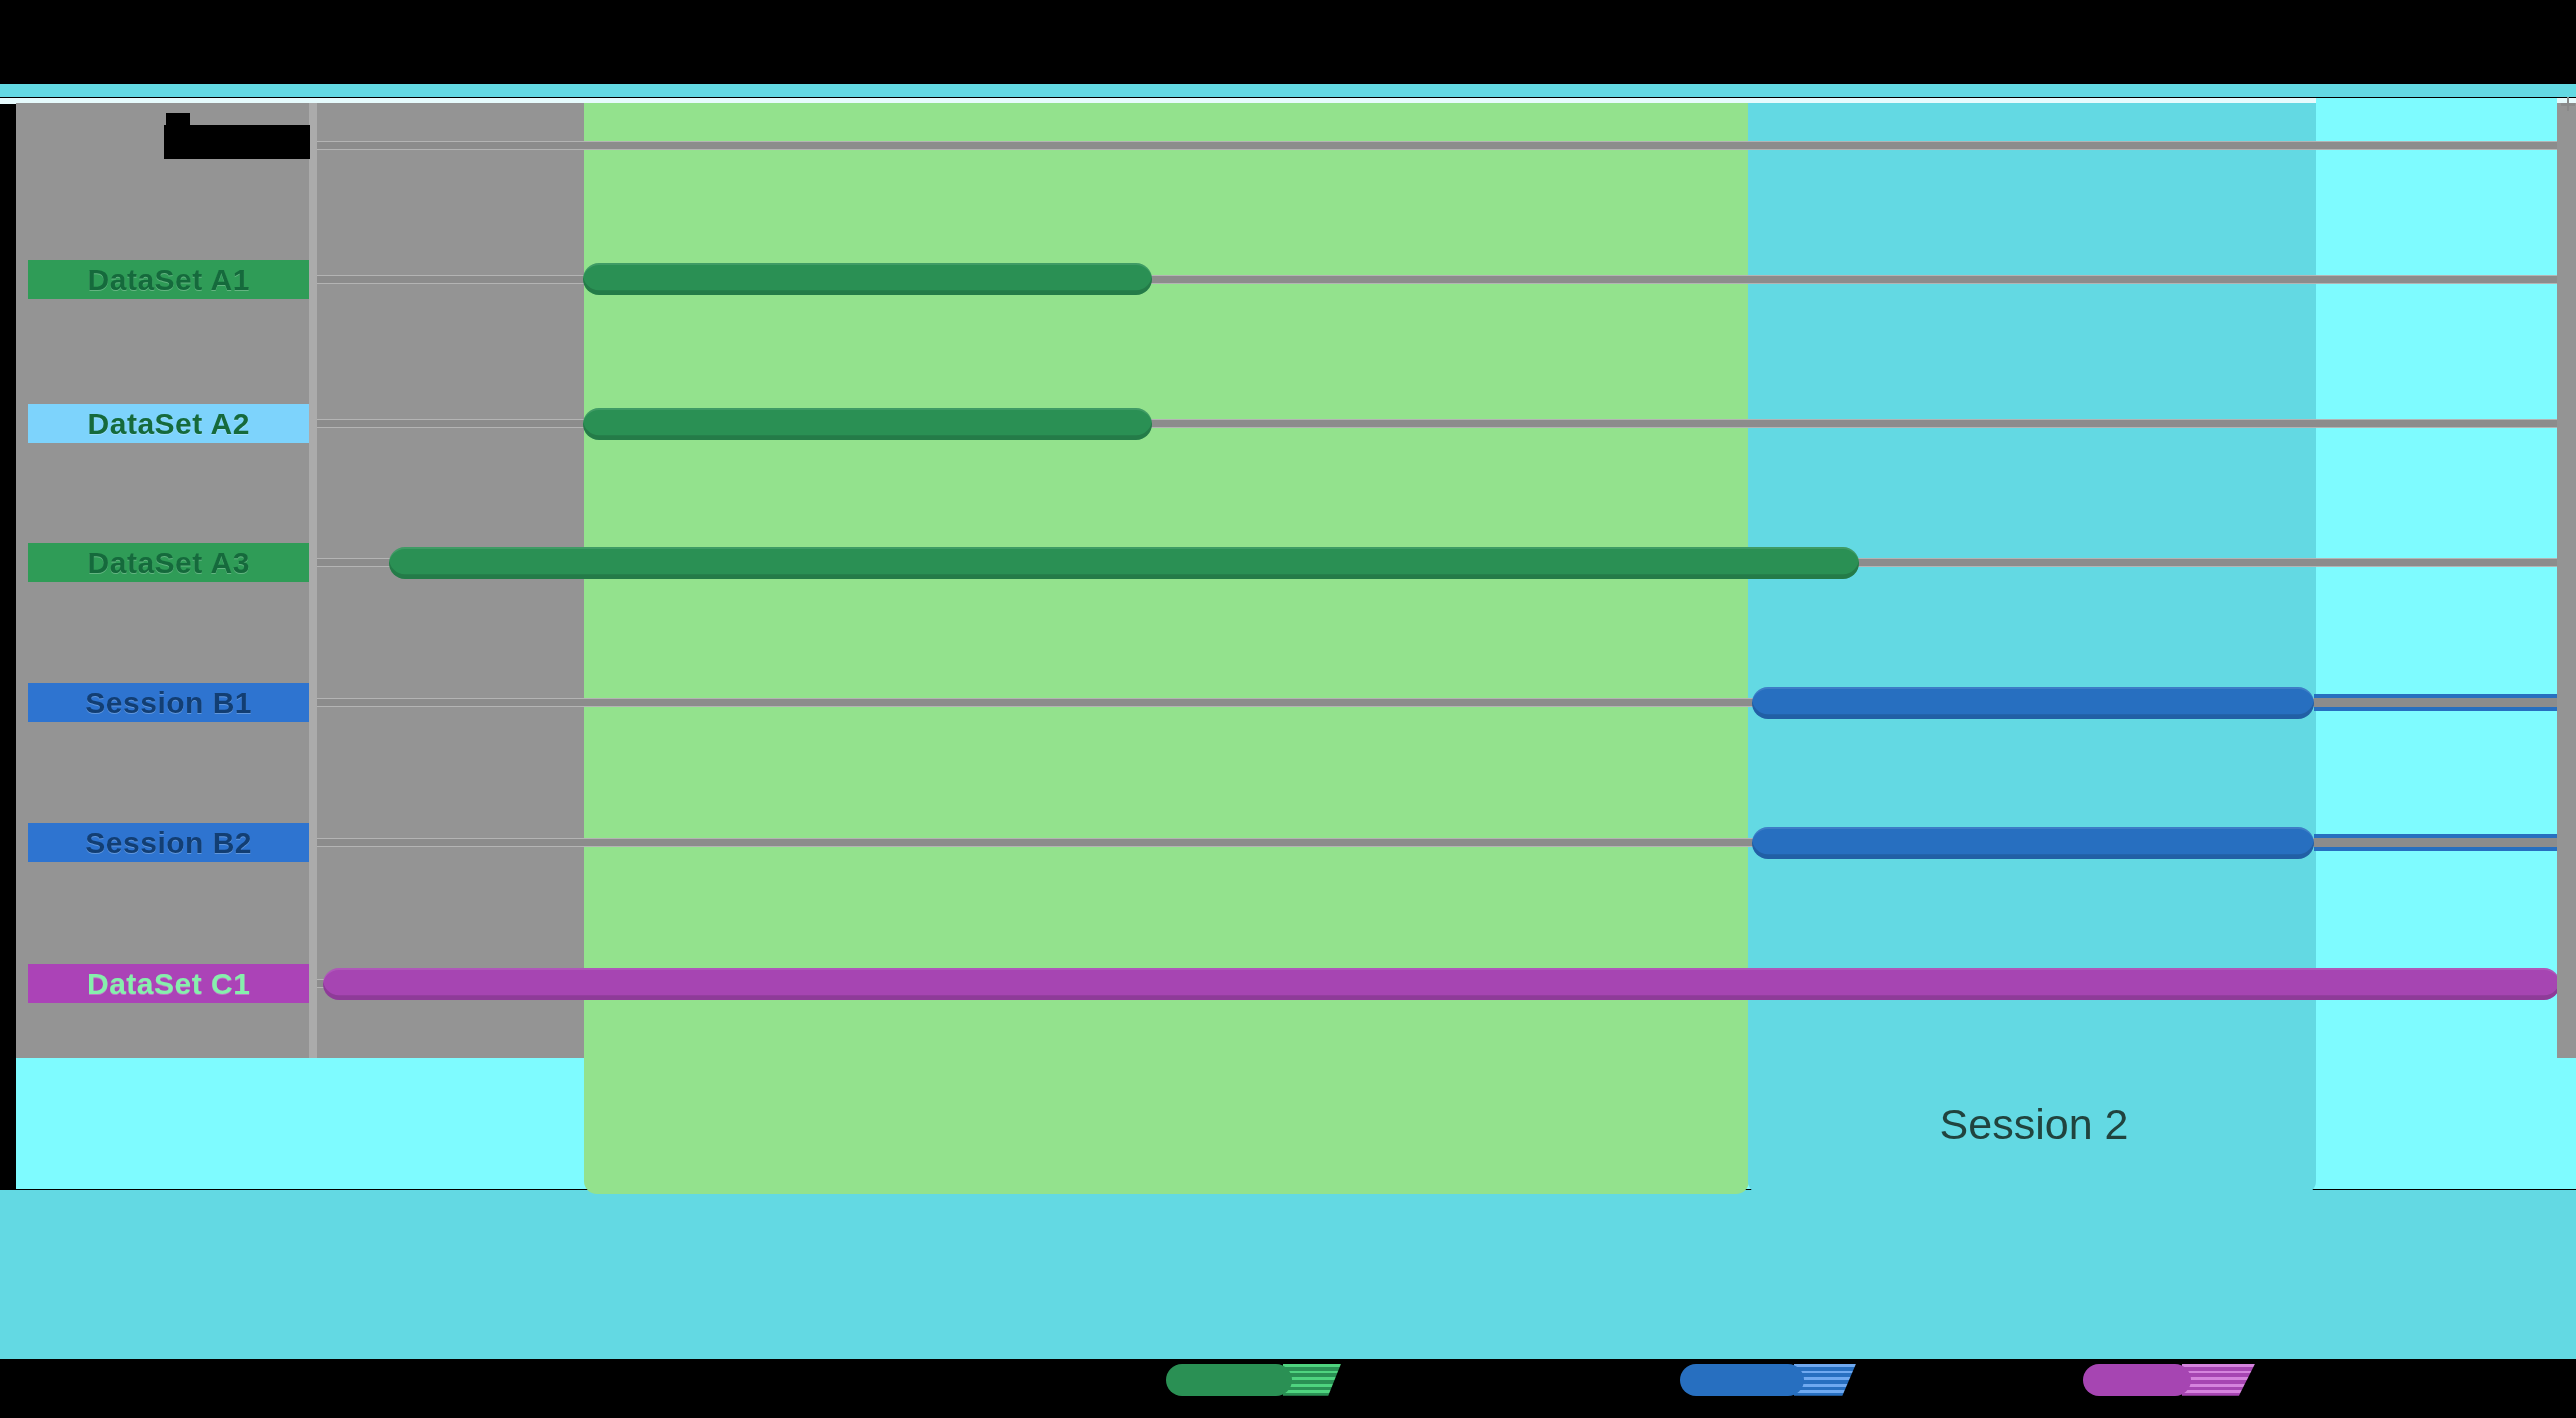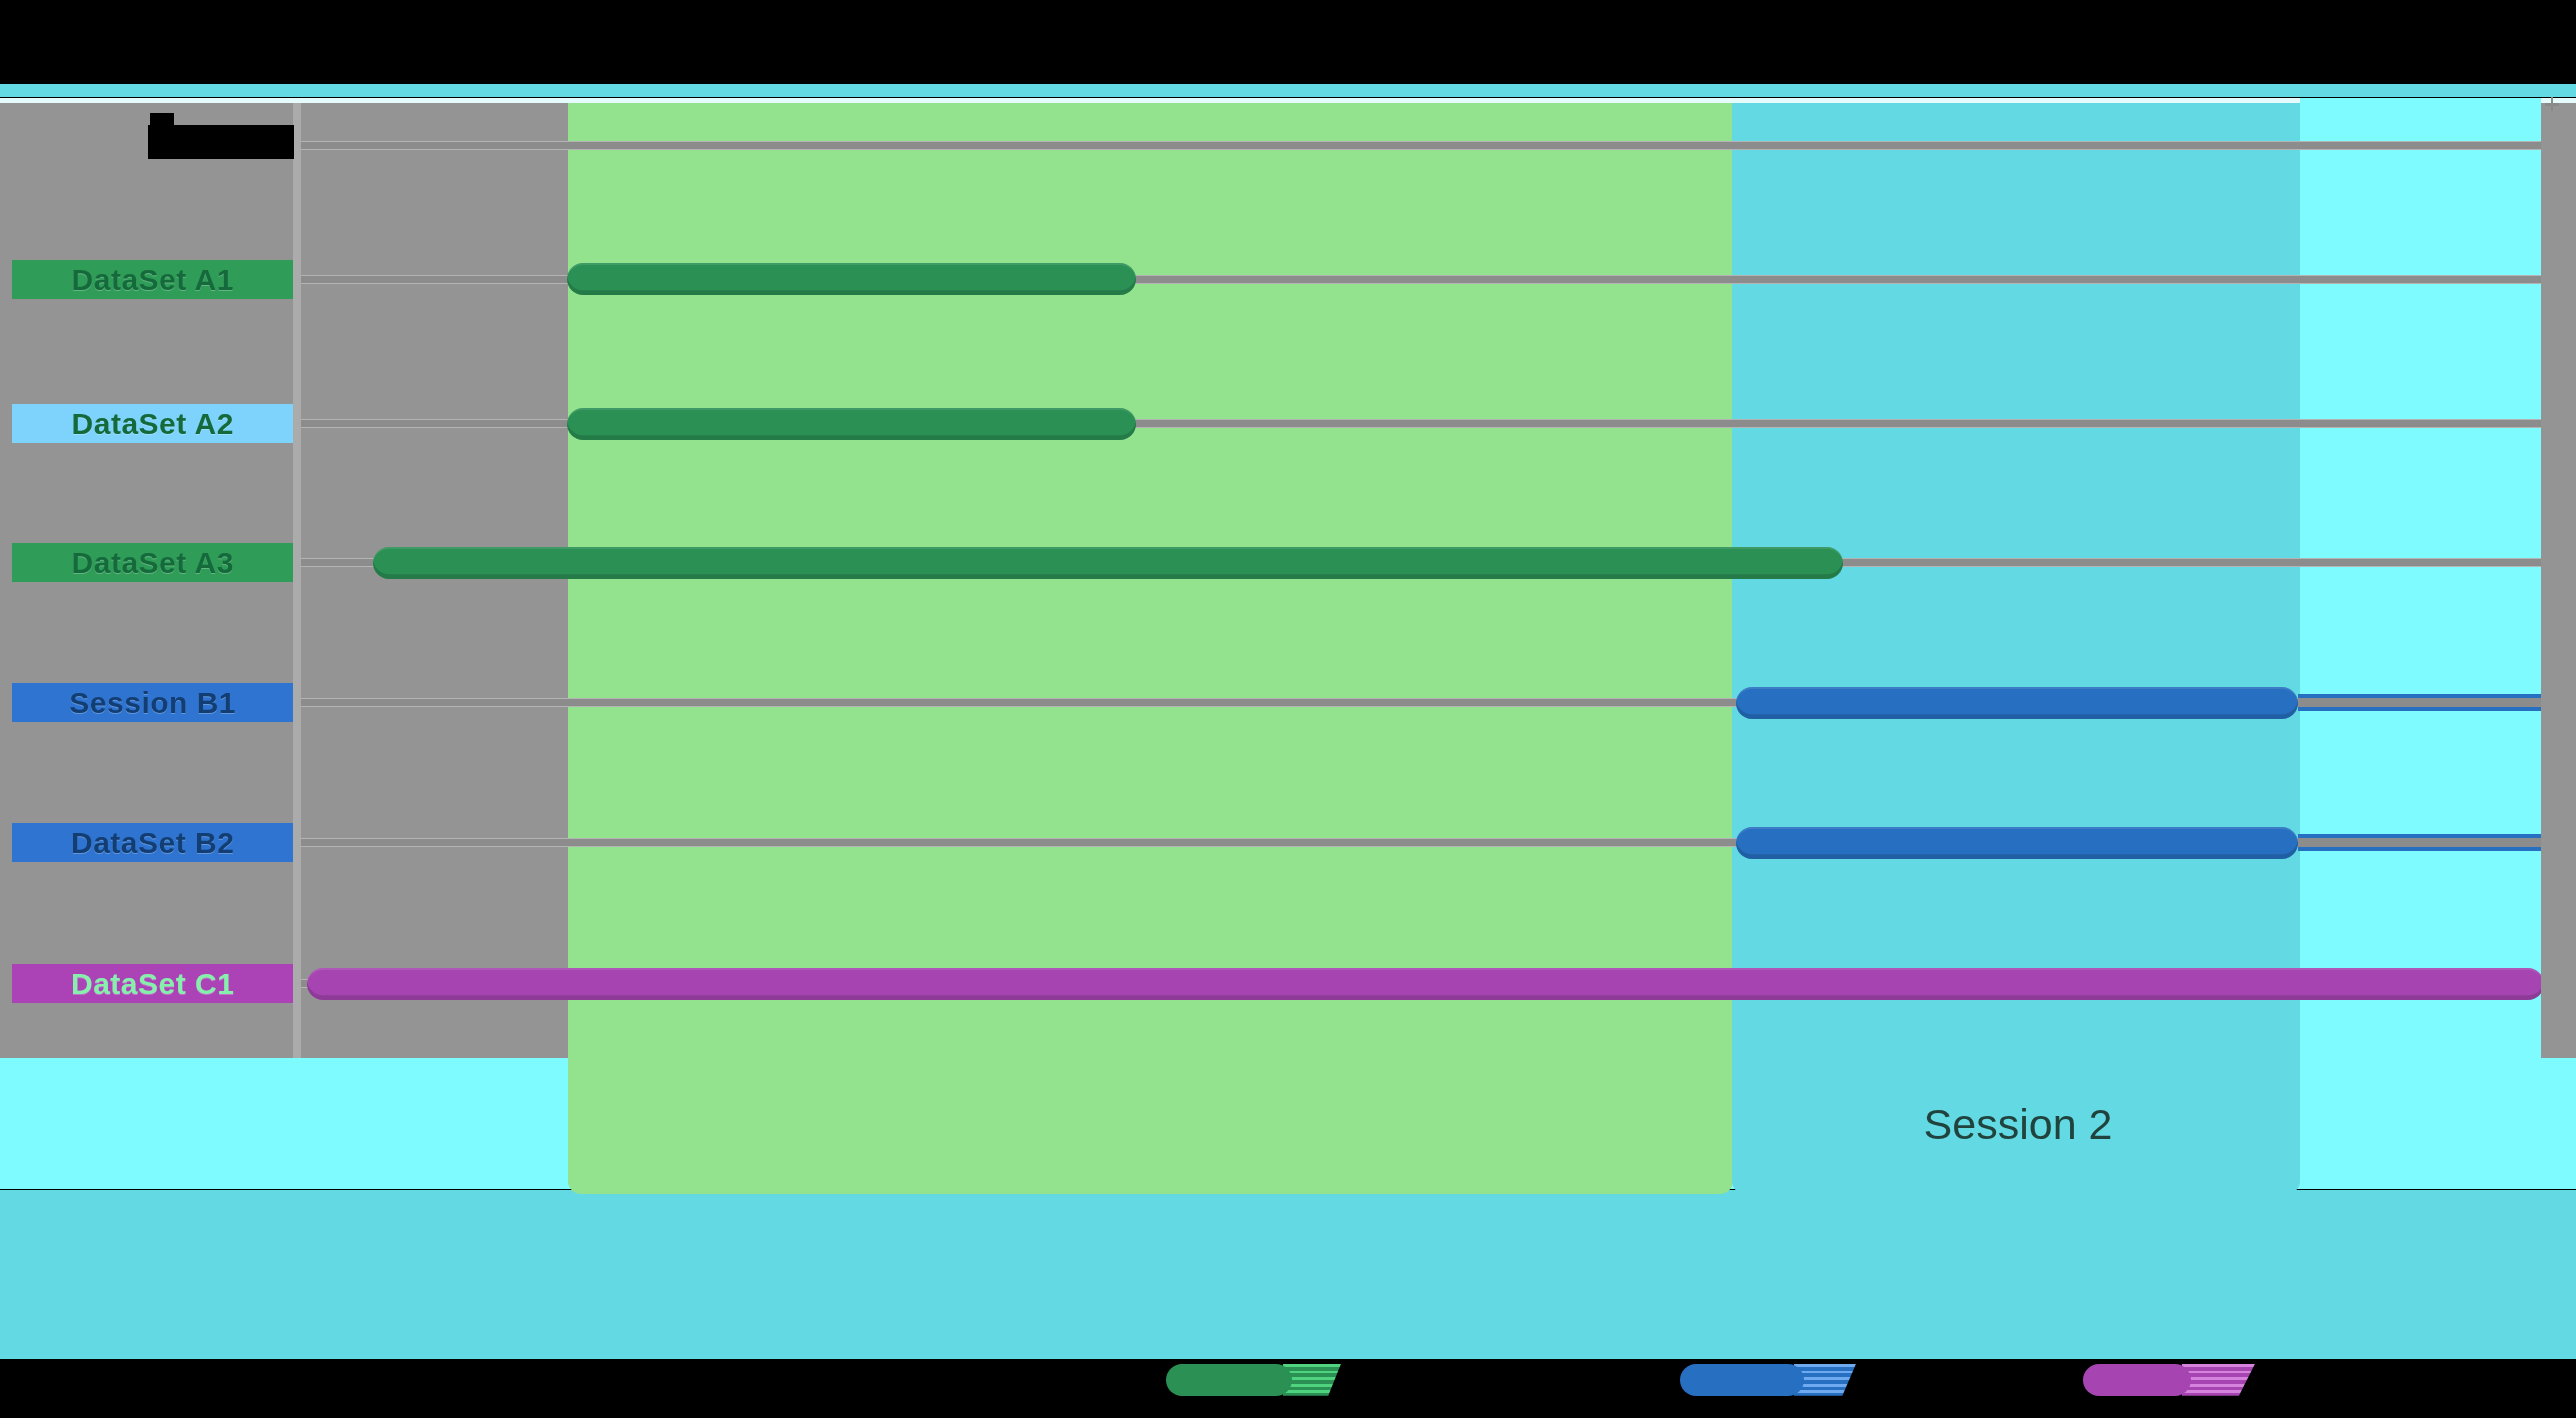--- a/index.html
+++ b/index.html
@@ -4,21 +4,21 @@
 <style>
   html,body{margin:0;padding:0;background:#000;}
   #canvas{position:relative;width:2576px;height:1419px;overflow:hidden;
           font-family:"Liberation Sans","DejaVu Sans",sans-serif;background:#000;}
   .abs{position:absolute;}
   
   #top-black{left:0;top:0;width:2576px;height:84px;background:#000;}
   #top-cyan{left:0;top:84px;width:2576px;height:13px;background:#63d9e3;}
   #top-hairline{left:0;top:98px;width:2576px;height:5.6px;background:#e6fbfd;}
   
-  #stage{left:0;top:103px;width:2050px;height:1087px;padding-left:28px;}
+  #stage{left:16px;top:103px;width:2050px;height:1087px;padding-left:28px;}
   #base-gray{left:0;top:0;width:2576px;height:955px;background:#949494;z-index:0;}
   #bottom-bright{left:0;top:955px;width:2576px;height:131px;background:#7efbff;z-index:0;}
   .session-band{top:0;height:1091px;z-index:1;border-radius:0 0 13px 13px;}
   #band-green{left:568px;width:1165px;}
   #band-cyan{left:1732px;width:568px;}
   #band-bright{left:2300px;top:-4.7px;width:241px;height:1084px;z-index:1;background:#7efbff;}
   #right-gray-col{left:2541px;top:0;width:35px;height:953px;background:#949494;z-index:6;}
   #divider{left:293px;top:0;width:7.5px;height:955px;background:#ababab;z-index:5;}
   .gridline{left:300px;width:2276px;height:6.6px;background:#8c8c8c;z-index:2;
             border-top:1.9px solid rgba(255,255,255,.35);border-bottom:1.9px solid rgba(255,255,255,.35);}
@@ -76,21 +76,21 @@
         <div class="abs bar" style="left: 1736px; width: 562px; top: 724px; background: rgb(39, 111, 192);"></div>
         <div class="abs bar" style="left: 307px; width: 2237px; top: 865px; background: rgb(166, 69, 178);"></div>
       </div>
     <div class="abs" id="right-gray-col"></div>
     <div class="abs" id="divider"></div>
     <div id="row-labels">
         <div class="abs row-label" style="top: 157px; background: rgb(47, 156, 87); color: rgb(21, 106, 60); text-shadow: rgba(255, 255, 255, 0.25) 0px 0.9px 0px;">DataSet A1</div>
         <div class="abs row-label" style="top: 301px; background: #7dd3fc; color: rgb(21, 106, 60); text-shadow: rgba(255, 255, 255, 0.25) 0px 0.9px 0px;">DataSet A2</div>
         <div class="abs row-label" style="top: 440px; background: rgb(47, 156, 87); color: rgb(21, 106, 60); text-shadow: rgba(255, 255, 255, 0.25) 0px 0.9px 0px;">DataSet A3</div>
         <div class="abs row-label" style="top: 580px; background: rgb(46, 116, 208); color: rgb(18, 62, 115); text-shadow: rgba(255, 255, 255, 0.25) 0px 0.9px 0px;">Session B1</div>
-        <div class="abs row-label" style="top: 720px; background: rgb(46, 116, 208); color: rgb(18, 62, 115); text-shadow: rgba(255, 255, 255, 0.25) 0px 0.9px 0px;">DataSet B2</div>
+        <div class="abs row-label" style="top: 720px; background: rgb(46, 116, 208); color: rgb(18, 62, 115); text-shadow: rgba(255, 255, 255, 0.25) 0px 0.9px 0px;">Session B2</div>
         <div class="abs row-label" style="top: 861px; background: rgb(171, 67, 183); color: #86efac; text-shadow: rgba(255, 255, 255, 0.25) 0px 0.9px 0px;">DataSet C1</div>
       </div>
     <div class="abs" id="task-blob">Task</div>
     <div class="abs" id="task-tip"></div>
     <div class="abs session-label" id="session-2-label">Session 2</div>
     <div class="abs" id="plus-mark"></div>
   </div>
 
   <div class="abs" id="bottom-cyan"></div>
   <div class="abs" id="bottom-black">

